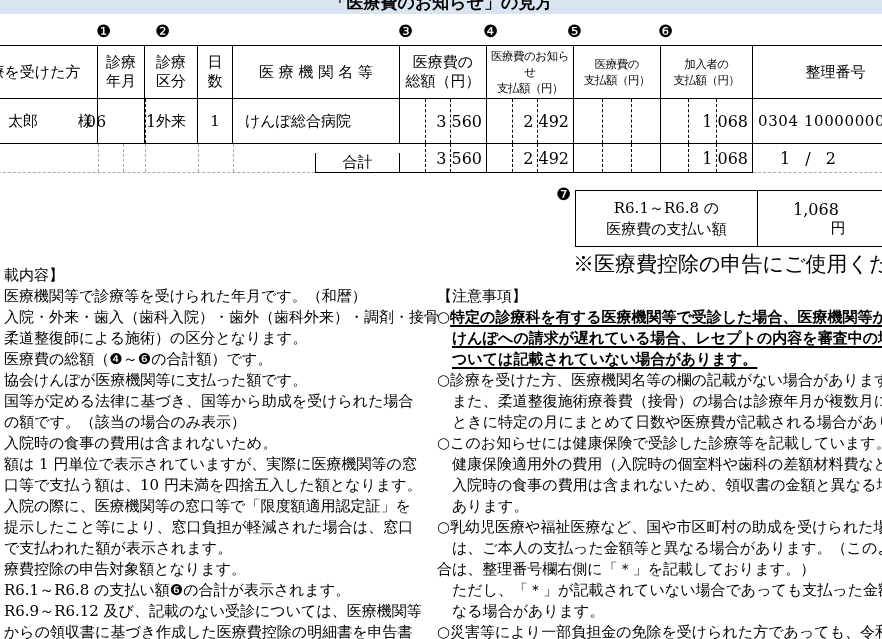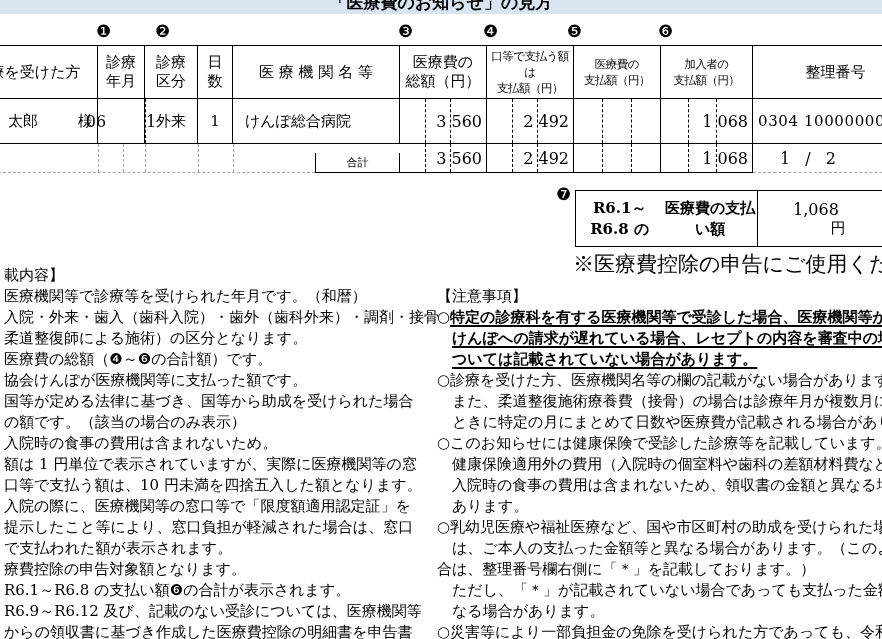--- a/index.html
+++ b/index.html
@@ -41,28 +41,28 @@
   .ymcell .y{width:25px;display:flex;align-items:center;justify-content:center;}
   .ymcell .m{width:22px;display:flex;align-items:center;justify-content:center;border-left:1px dashed #000;}
   .namecell{flex-direction:row;justify-content:flex-start;padding-left:50px;padding-right:4px;}
   .namecell .hono{margin-left:auto;}
   .instcell{align-items:flex-start;padding-left:12px;}
   .refdata{align-items:flex-start;padding-left:5px;letter-spacing:0.6px;white-space:nowrap;overflow:visible;font-size:15px;justify-content:center;}
   
   .blankzone{box-sizing:border-box;width:357px;position:relative;border-bottom:1px dashed #aaa;}
   .blankzone i{position:absolute;top:0;bottom:0;border-left:1px dashed #aaa;}
   .goukei{box-sizing:border-box;width:85px;border-left:1.5px solid #000;border-right:1.5px solid #000;
-    border-bottom:1.5px solid #000;display:flex;align-items:center;justify-content:center;font-size:11px;margin-top:9px;}
+    border-bottom:1.5px solid #000;display:flex;align-items:center;justify-content:center;font-size:15px;margin-top:9px;}
   .refpage{box-sizing:border-box;width:165px;border-bottom:1px dashed #aaa;display:flex;align-items:center;
     justify-content:center;font-size:16px;word-spacing:10px;padding-right:55px;}
   
   .sumbox{position:absolute;left:575px;top:190px;width:320px;height:57px;box-sizing:border-box;
     border:1.5px solid #000;display:flex;}
-  .sumbox .lab{width:182px;box-sizing:border-box;border-right:1.5px solid #000;display:flex;flex-direction:row;
-    align-items:center;justify-content:center;font-size:15px;line-height:21px;text-align:center;font-weight:bold;}
+  .sumbox .lab{width:182px;box-sizing:border-box;border-right:1.5px solid #000;display:flex;flex-direction:column;
+    align-items:center;justify-content:center;font-size:15px;line-height:21px;text-align:center;}
   .sumbox .val{flex:1;display:flex;flex-direction:column;justify-content:center;font-size:16px;}
   .sumbox .val .amt{text-align:center;transform:translateX(-10px);}
   .sumbox .val .unit{text-align:center;transform:translateX(12px);font-size:15px;}
   .subnote{position:absolute;left:573px;top:250px;font-size:21px;white-space:nowrap;}
   
   .notes{position:absolute;font-size:15px;overflow:hidden;}
   .notes .nline{height:21px;line-height:21px;white-space:nowrap;}
   .notes .nline.bold{font-weight:bold;}
   .notes .nline .ul{text-decoration:underline;text-underline-offset:3px;text-decoration-thickness:1.5px;}
   #leftnotes{left:4px;top:265px;width:437px;height:374px;}
@@ -101,21 +101,21 @@
         <span>数</span>
       </div>
     <div class="hc w-inst">
         <span>医 療 機 関 名 等</span>
       </div>
     <div class="hc w-money">
         <span>医療費の</span>
         <span>総額（円）</span>
       </div>
     <div class="hc w-money sm">
-        <span>口等で支払う額は</span>
+        <span>医療費のお知らせ</span>
         <span>支払額（円）</span>
       </div>
     <div class="hc w-money sm">
         <span>医療費の</span>
         <span>支払額（円）</span>
       </div>
     <div class="hc w-member sm">
         <span>加入者の</span>
         <span>支払額（円）</span>
       </div>

